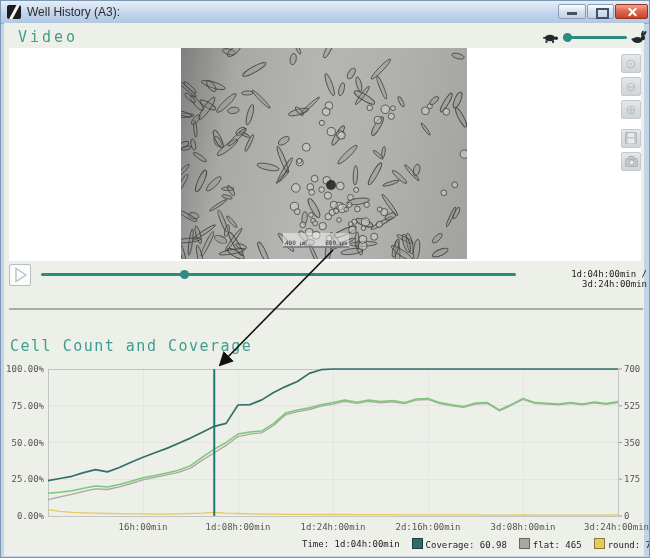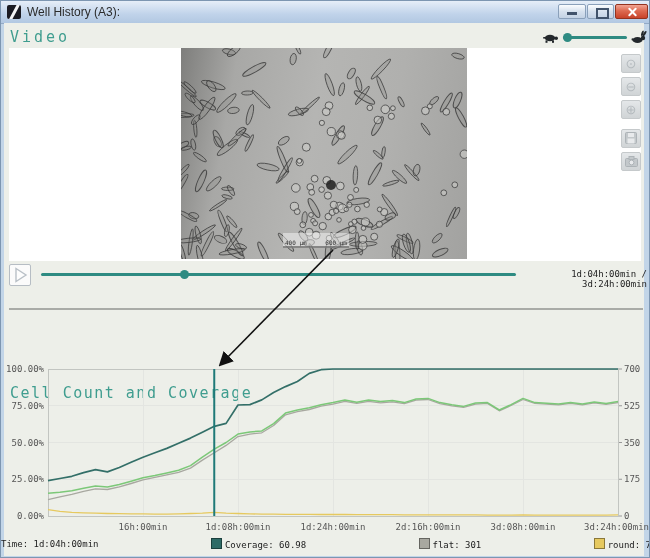--- a/index.html
+++ b/index.html
@@ -26,22 +26,22 @@
   .glyph-max{position:absolute;left:8px;top:3px;width:9px;height:7px;border:2px solid #41536b;}
   .glyph-x b{position:absolute;left:11px;top:6px;width:11px;height:2px;background:#fff;
     border-radius:1px;}
   .glyph-x b:first-child{transform:rotate(45deg);}
   .glyph-x b:last-child{transform:rotate(-45deg);}
 
   
   .content-bg{position:absolute;left:3px;top:22px;width:640px;height:533px;background:#edefe9;}
 
   .section-title{position:absolute;color:#3f9d8f;font-size:15px;letter-spacing:3px;}
-  #video-title{left:9px;top:27px;text-align:center;}
-  #chart-title{left:9px;top:336px;letter-spacing:1.5px;margin-top:47px;}
+  #video-title{left:17px;top:27px;text-align:center;}
+  #chart-title{left:9px;top:336px;letter-spacing:1.5px;}
 
   
   .speed-wrap{position:absolute;left:540px;top:26px;width:106px;height:20px;}
   .speed-track{position:absolute;left:22px;top:9px;width:64px;height:3px;background:#2e8b82;
     border-radius:2px;}
   .speed-handle{position:absolute;top:-3px;width:9px;height:9px;border-radius:50%;
     background:#2e8b82;}
   .animal{position:absolute;top:2px;}
   .animal.turtle{left:2px;}
   .animal.rabbit{left:90px;}
@@ -70,22 +70,22 @@
   .tl-track{position:absolute;left:40px;top:272px;width:475px;height:3px;background:#2e8b82;
     border-radius:2px;}
   .tl-handle{position:absolute;top:-3px;width:9px;height:9px;border-radius:50%;background:#2e8b82;}
   .tl-time{position:absolute;left:512px;top:268px;width:134px;text-align:right;font-size:9px;
     color:#222;}
 
   .divider{position:absolute;left:8px;top:307px;width:634px;border-top:2px solid #a9aba7;}
 
   
   #chart-svg{position:absolute;left:0;top:355px;}
-  .legend{position:absolute;left:0;top:537px;width:650px;display:flex;justify-content:space-between;
-    align-items:center;gap:2px;font-size:9px;color:#222;}
+  .legend{position:absolute;left:0;top:537px;width:650px;display:flex;justify-content:flex-end;
+    align-items:center;gap:12px;font-size:9px;color:#222;}
   .legend .sw{display:inline-block;width:9px;height:9px;border:1px solid rgba(0,0,0,.4);
     margin-right:3px;vertical-align:-1px;}
   .lg-item{white-space:nowrap;}
 
   #arrow-overlay{position:absolute;inset:0;pointer-events:none;z-index:60;}
 </style>
 </head>
 <body>
 
 <div class="titlebar">
@@ -398,21 +398,21 @@
     <polyline points="47.0,143.6 58.9,140.9 70.8,138.4 82.6,135.4 94.5,132.9 106.4,133.5 118.3,130.8 130.1,127.5 142.0,123.9 153.9,121.4 165.8,118.8 177.6,116.3 189.5,112.1 201.4,104.1 213.3,96.8 225.1,89.4 237.0,80.6 248.9,78.1 260.8,76.8 272.6,69.5 284.5,58.8 296.4,55.6 308.3,53.5 320.1,50.2 332.0,48.1 343.9,45.3 355.8,47.4 367.6,45.3 379.5,46.8 391.4,45.8 403.3,47.7 415.1,44.1 427.0,43.5 438.9,47.7 450.8,49.8 462.6,51.4 474.5,48.1 486.4,47.4 498.3,54.8 510.1,49.5 522.0,43.5 533.9,47.4 545.8,48.1 557.6,48.9 569.5,47.4 581.4,48.9 593.3,46.8 605.1,48.3 617.0,46.6" fill="none" stroke="#a8a8a0" stroke-width="1.3" stroke-linejoin="round"></polyline>
     <polyline points="47.0,153.7 58.9,155.4 70.8,156.4 82.6,156.8 94.5,157.1 106.4,157.5 118.3,157.7 130.1,157.9 142.0,157.9 153.9,158.1 165.8,158.1 177.6,157.9 189.5,157.5 201.4,157.1 213.3,156.4 225.1,157.1 237.0,157.5 248.9,157.9 260.8,158.1 272.6,158.1 284.5,158.3 296.4,158.3 308.3,158.3 320.1,158.5 332.0,158.5 343.9,158.5 355.8,158.7 367.6,158.7 379.5,158.7 391.4,158.7 403.3,158.9 415.1,158.9 427.0,158.9 438.9,158.9 450.8,158.9 462.6,158.9 474.5,158.9 486.4,159.2 498.3,159.2 510.1,159.2 522.0,158.9 533.9,159.2 545.8,159.2 557.6,159.2 569.5,159.2 581.4,159.2 593.3,159.2 605.1,159.2 617.0,158.9" fill="none" stroke="#e6c95f" stroke-width="1.3" stroke-linejoin="round"></polyline>
     <polyline points="47.0,137.3 58.9,136.3 70.8,134.8 82.6,132.3 94.5,130.0 106.4,131.0 118.3,128.5 130.1,125.3 142.0,121.8 153.9,119.5 165.8,116.9 177.6,114.2 189.5,109.6 201.4,101.2 213.3,93.2 225.1,86.5 237.0,78.1 248.9,76.0 260.8,74.9 272.6,67.6 284.5,57.1 296.4,54.0 308.3,51.8 320.1,48.7 332.0,46.6 343.9,43.9 355.8,46.2 367.6,44.1 379.5,45.5 391.4,44.5 403.3,46.6 415.1,43.0 427.0,42.4 438.9,46.6 450.8,48.7 462.6,50.4 474.5,47.0 486.4,46.6 498.3,54.0 510.1,48.7 522.0,42.4 533.9,46.6 545.8,47.2 557.6,48.1 569.5,46.6 581.4,48.1 593.3,46.0 605.1,47.4 617.0,45.5" fill="none" stroke="#7cc878" stroke-width="1.5" stroke-linejoin="round"></polyline>
     <polyline points="47.0,124.7 58.9,122.5 70.8,120.3 82.6,116.6 94.5,113.7 106.4,115.9 118.3,111.5 130.1,106.3 142.0,101.2 153.9,96.8 165.8,92.4 177.6,87.2 189.5,82.1 201.4,76.2 213.3,70.3 225.1,67.4 237.0,49.0 248.9,48.6 260.8,43.9 272.6,36.5 284.5,30.6 296.4,25.5 308.3,17.4 320.1,13.7 332.0,13.0 343.9,13.0 355.8,13.0 367.6,13.0 379.5,13.0 391.4,13.0 403.3,13.0 415.1,13.0 427.0,13.0 438.9,13.0 450.8,13.0 462.6,13.0 474.5,13.0 486.4,13.0 498.3,13.0 510.1,13.0 522.0,13.0 533.9,13.0 545.8,13.0 557.6,13.0 569.5,13.0 581.4,13.0 593.3,13.0 605.1,13.0 617.0,13.0" fill="none" stroke="#336f68" stroke-width="1.7" stroke-linejoin="round"></polyline>
     <line x1="213.25" y1="13" x2="213.25" y2="160" stroke="#1f7a78" stroke-width="2"></line>
   </svg>
 
 <div class="legend">
   <span>Time: 1d:04h:00min</span>
   <span class="lg-item"><i class="sw" style="background: rgb(46, 107, 102);"></i><span>Coverage: 60.98</span></span>
-  <span class="lg-item"><i class="sw" style="background: rgb(168, 168, 160);"></i><span>flat: 301</span></span>
+  <span class="lg-item"><i class="sw" style="background: rgb(168, 168, 160);"></i><span>flat: 465</span></span>
   <span class="lg-item"><i class="sw" style="background: rgb(230, 201, 95);"></i><span>round: 7</span></span>
 </div>
 
 <svg id="arrow-overlay" width="650" height="558">
   <defs>
     <marker id="ah" markerWidth="9" markerHeight="9" refX="6" refY="4.5" orient="auto">
       <polygon points="0,0 9,4.5 0,9" fill="#111"></polygon>
     </marker>
   </defs>
   <line x1="332" y1="249" x2="221" y2="362" stroke="#111" stroke-width="1.6" marker-end="url(#ah)"></line>

